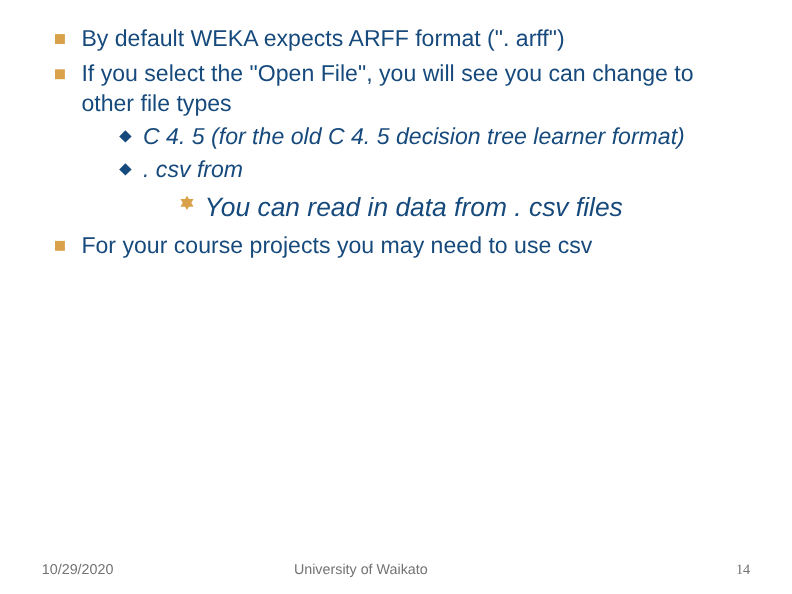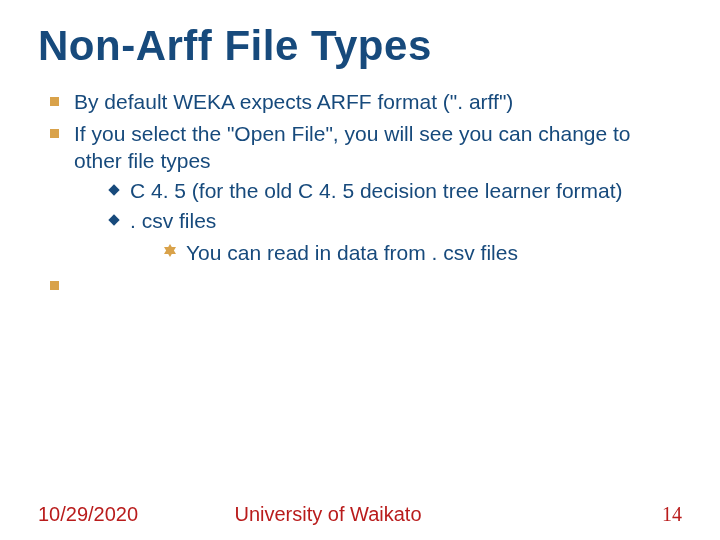--- a/index.html
+++ b/index.html
@@ -46,20 +46,21 @@
     top: 9px;
     width: 9px;
     height: 9px;
     background: #d9a24a;
   }
   ul.level2 {
     list-style: none;
     margin: 2px 0 2px 0;
     padding: 0 0 0 32px;
     font-size: 21px;
+    font-style: italic;
   }
   ul.level2 > li {
     position: relative;
     padding-left: 24px;
     margin-bottom: 2px;
   }
   ul.level2 > li::before {
     content: "";
     position: absolute;
     left: 4px;
@@ -84,21 +85,21 @@
     width: 8px;
     height: 8px;
     background: #174a7c;
     transform: rotate(45deg);
     border: none;
   }
   ul.level3 {
     list-style: none;
     margin: 4px 0 6px 0;
     padding: 0 0 0 34px;
-    font-size: 21px;
+    font-size: 24px;
   }
   ul.level3 > li {
     position: relative;
     padding-left: 22px;
     margin-bottom: 2px;
   }
   ul.level3 > li::before {
     content: "";
     position: absolute;
     left: 2px;
@@ -131,65 +132,65 @@
     top: 3px;
     border-top: 10px solid #d9a24a;
   }
   .footer {
     position: absolute;
     left: 0;
     bottom: 14px;
     width: 720px;
     box-sizing: border-box;
     padding: 0 38px;
-    font-size: 20px;
-    color: #b91c1c;
+    font-size: 13px;
+    color: #737373;
     display: flex;
     justify-content: space-between;
     align-items: baseline;
   }
   .footer .center {
     position: absolute;
     left: 0;
     width: 656px;
     text-align: center;
   }
   .footer .right {
     margin-left: auto;
     font-family: Liberation Serif, serif;
   }
 </style>
 </head>
 <body>
 
 <div class="slide">
-  <h1 class="title">Non-Arff File Types</h1>
 
   <ul class="level1">
     <li>
       <span>By default WEKA expects ARFF format (". arff")</span>
     </li>
     <li>
       <span>If you select the "Open File", you will see you can change to other file types</span>
       <ul class="level2">
         <li>
           <span>C 4. 5 (for the old C 4. 5 decision tree learner format)</span>
         </li>
         <li>
-          <span>. csv files</span>
+          <span>. csv from</span>
           <ul class="level3">
             <li>
               <span class="star"></span>
               <span>You can read in data from . csv files</span>
             </li>
           </ul>
         </li>
       </ul>
     </li>
     <li>
+      <span>For your course projects you may need to use csv</span>
     </li>
   </ul>
 
   <div class="footer">
     <span>10/29/2020</span>
     <span class="center">University of Waikato</span>
     <span class="right">14</span>
   </div>
 </div>
 

